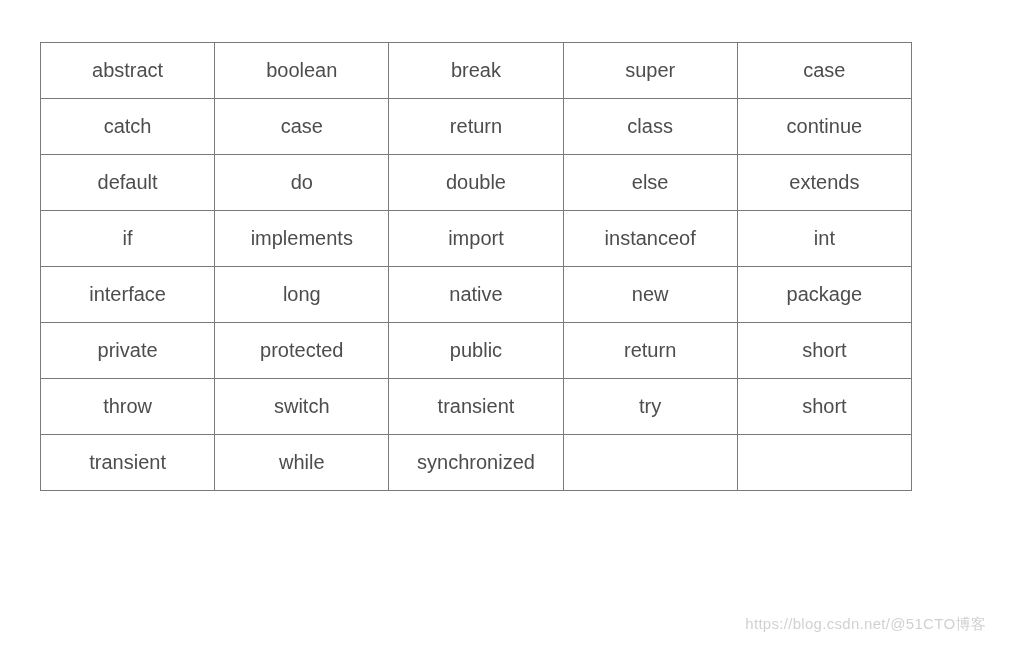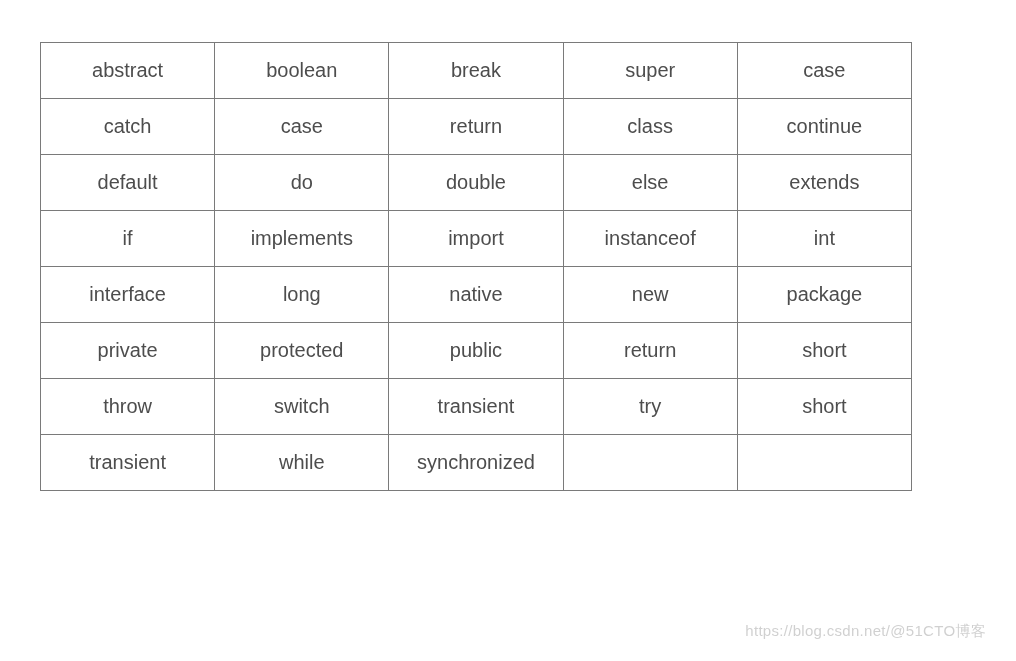--- a/index.html
+++ b/index.html
@@ -24,21 +24,21 @@
       border: 1px solid #7a7a7a;
       height: 56px;
       text-align: center;
       vertical-align: middle;
       font-size: 20px;
       color: #4d4d4d;
       font-weight: 400;
     }
     .watermark {
       position: absolute;
-      bottom: 20px;
+      bottom: 27px;
       right: 30px;
       font-size: 15px;
       color: rgba(120, 120, 120, 0.35);
       letter-spacing: 0.3px;
     }
   </style>
 </head>
 <body>
 
 <table class="keywords-table">

